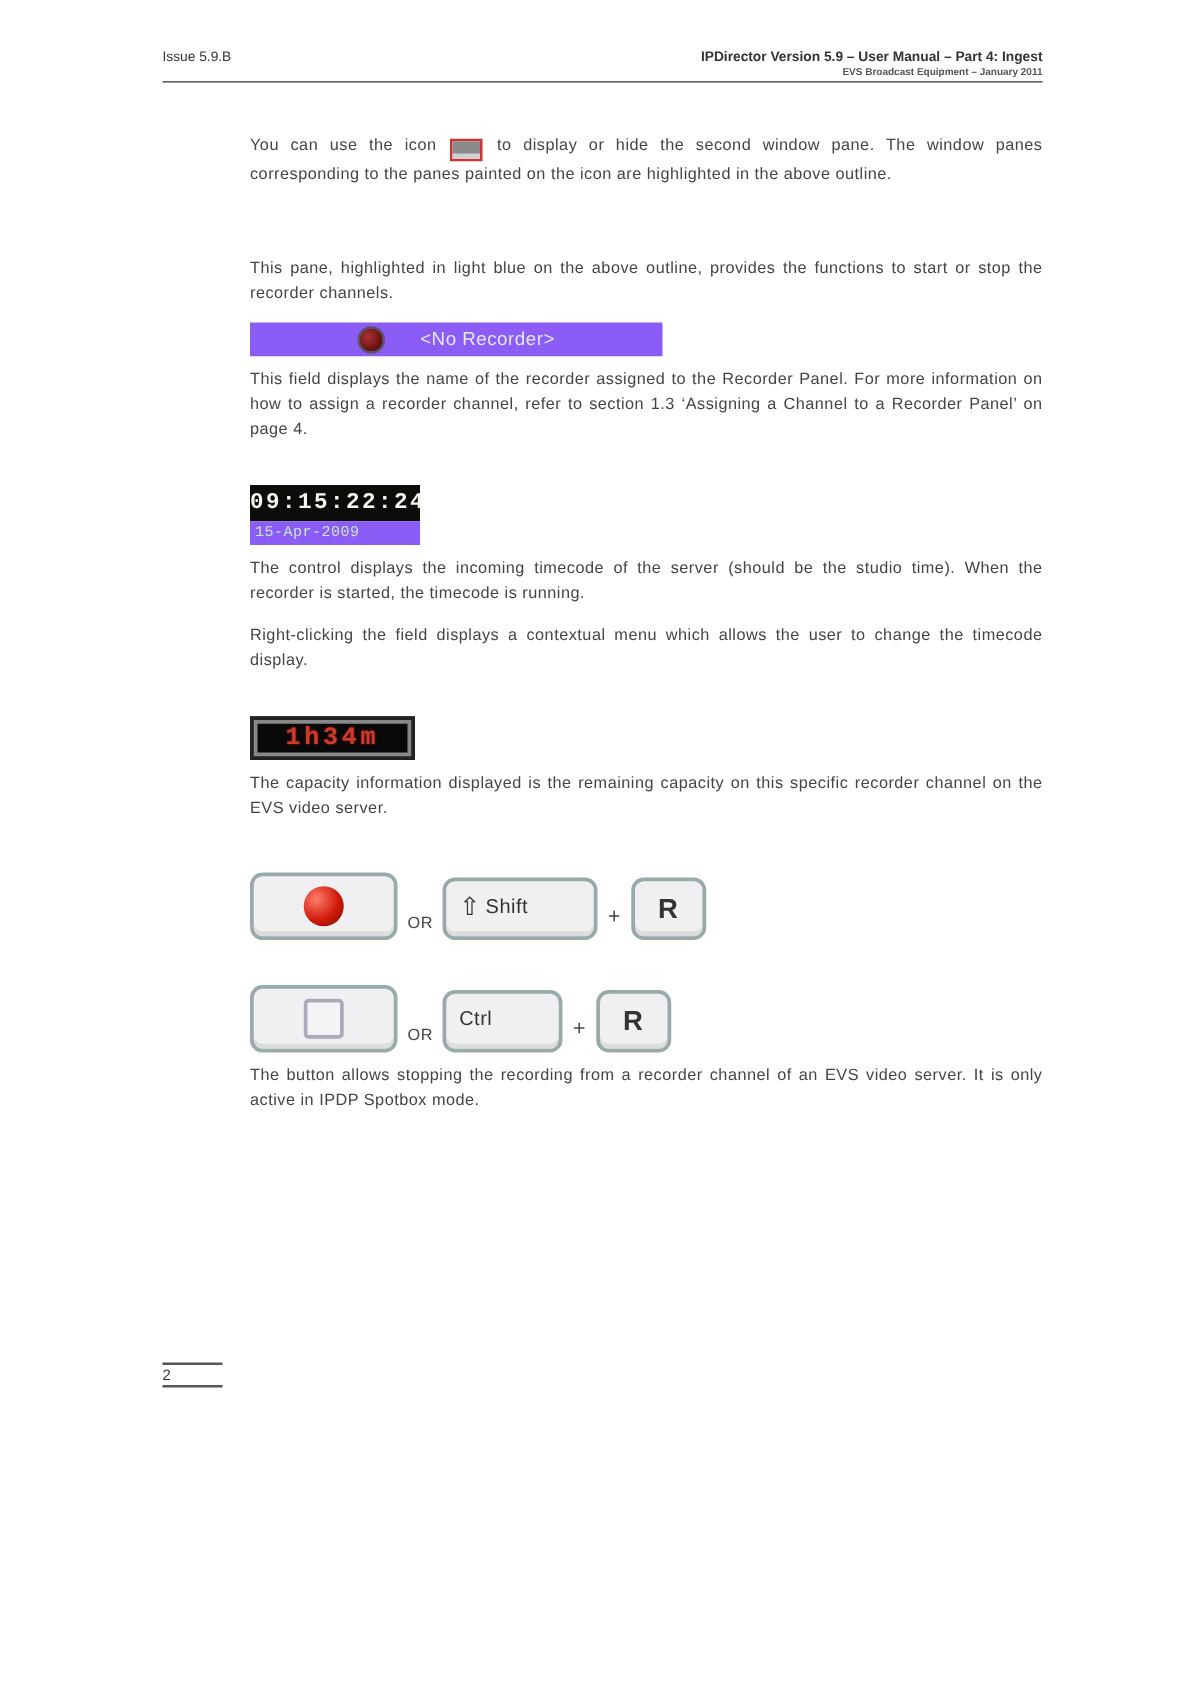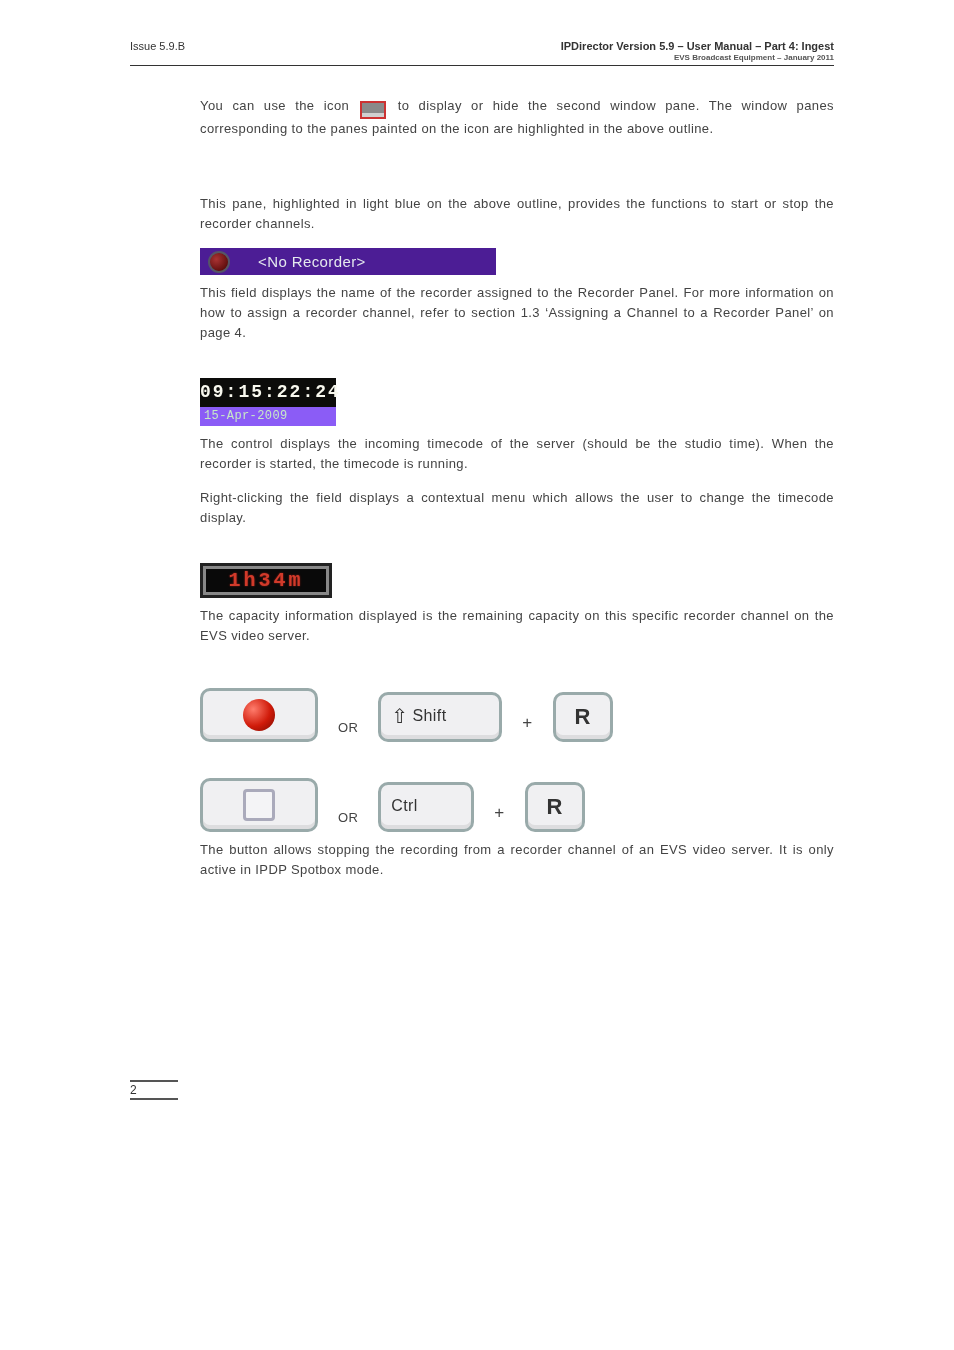--- a/index.html
+++ b/index.html
@@ -25,21 +25,21 @@
     text-align: right;
     line-height: 1.2;
     font-weight: bold;
   }
   .header-sub {
     font-size: 8px;
     color: #555;
   }
   .content {
     margin-left: 70px;
-    margin-top: 30px;
+    margin-top: 40px;
     font-size: 13px;
     line-height: 1.55;
     color: #444;
     text-align: justify;
     letter-spacing: 0.4px;
   }
   .content p { margin: 0 0 14px 0; }
   .icon-inline {
     display: inline-flex;
     flex-direction: column;
@@ -47,28 +47,29 @@
     height: 18px;
     vertical-align: -3px;
     border: 2px solid #c33;
     box-sizing: border-box;
     margin: 0 2px;
   }
   .icon-inline .top { flex: 2; background: #8a8a8a; }
   .icon-inline .bot { flex: 1; background: #d0d0d0; }
   .spacer { height: 40px; }
   .recorder-bar {
-    background: #4c1d95;
+    background: #8b5cf6;
     color: #e4e9ee;
     font-size: 15px;
-    padding: 2px 8px;
+    padding: 2px 25px;
     width: 280px;
     display: flex;
     align-items: center;
     margin-bottom: 8px;
+    justify-content: center;
   }
   .recorder-bar .dot-ind {
     width: 18px;
     height: 18px;
     border-radius: 50%;
     background: radial-gradient(circle at 35% 35%, #a33 0%, #400 100%);
     border: 2px solid #556;
     margin-right: 28px;
   }
   .tc-block {
@@ -102,21 +103,21 @@
     font-size: 20px;
     text-align: center;
     letter-spacing: 3px;
     padding: 2px 0;
     text-shadow: 0 0 2px rgba(200,40,30,.7);
     box-shadow: inset 0 0 0 3px #222, inset 0 0 0 6px #888;
   }
   .key-row {
     display: flex;
     align-items: flex-end;
-    gap: 20px;
+    gap: 8px;
     margin: 8px 0;
     font-size: 16px;
     color: #444;
   }
   .keycap {
     border: 3px solid #9aa;
     border-radius: 10px;
     background: #f0f0f2;
     box-shadow: inset 0 -4px 0 rgba(0,0,0,.08);
     display: flex;

